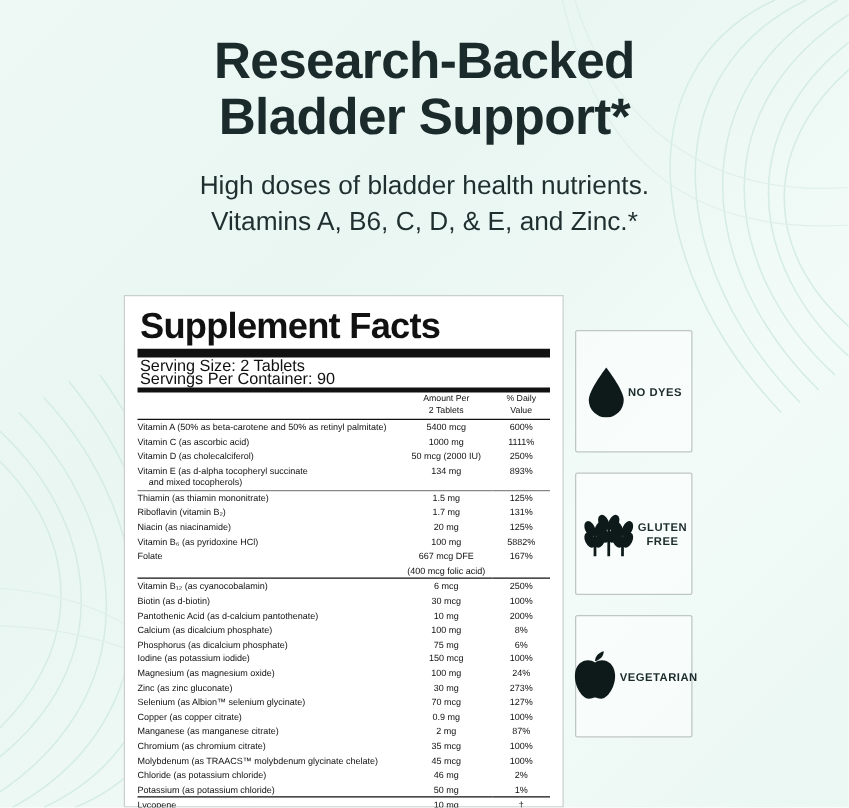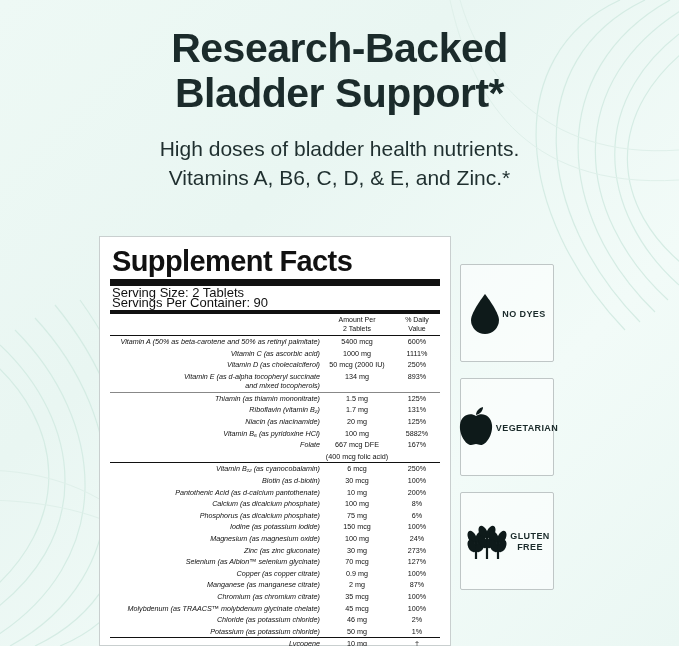--- a/index.html
+++ b/index.html
@@ -89,21 +89,21 @@
     width: 100%;
     border-collapse: collapse;
     font-size: 7.2px;
     line-height: 9.4px;
     color: #111;
   }
   table.facts td {
     padding: 1.1px 0;
     vertical-align: top;
   }
-  td.nm { text-align: right; padding-left: 2px; font-style: italic; }
+  td.nm { text-align: left; padding-left: 2px; }
   td.amt { width: 74px; text-align: center; white-space: nowrap; }
   td.dv { width: 46px; text-align: center; white-space: nowrap; }
   tr.sep td { border-top: 0.5px solid #888; }
   tr.blockstart td { border-top: 1px solid #111; }
   .sub { display: block; padding-left: 9px; }
 
   .badges {
     position: absolute;
     left: 460px;
     top: 264px;
@@ -338,30 +338,20 @@
       <div class="glyph">
         <svg width="34" height="42" viewBox="0 0 34 42">
           <path d="M17 2 C17 2 3 20 3 28 a14 14 0 0 0 28 0 C31 20 17 2 17 2 Z" fill="#0e1a1a"></path>
         </svg>
       </div>
       <div class="lbl">NO DYES</div>
     </div>
 
     <div class="badge">
       <div class="glyph">
-        <svg width="40" height="42" viewBox="0 0 40 42">
-          <path d="M20 9 C20 5 23 2 27 1 C27 5 24 8 20 9 Z" fill="#0e1a1a"></path>
-          <path d="M20 10 C14 6 5 9 4 19 C3 29 10 39 15 39 C17.5 39 18 38 20 38 C22 38 22.5 39 25 39 C30 39 37 29 36 19 C35 9 26 6 20 10 Z" fill="#0e1a1a"></path>
-        </svg>
-      </div>
-      <div class="lbl">VEGETARIAN</div>
-    </div>
-
-    <div class="badge">
-      <div class="glyph">
         <svg width="46" height="40" viewBox="0 0 46 40">
           <g fill="#0e1a1a">
             <path d="M12 38 L12 16 M23 38 L23 12 M34 38 L34 16" stroke="#0e1a1a" stroke-width="2.2" fill="none"></path>
             <ellipse cx="8" cy="16" rx="4" ry="6.5" transform="rotate(-25 8 16)"></ellipse>
             <ellipse cx="16" cy="16" rx="4" ry="6.5" transform="rotate(25 16 16)"></ellipse>
             <ellipse cx="8" cy="25" rx="4" ry="6.5" transform="rotate(-25 8 25)"></ellipse>
             <ellipse cx="16" cy="25" rx="4" ry="6.5" transform="rotate(25 16 25)"></ellipse>
             <ellipse cx="19" cy="11" rx="4" ry="6.5" transform="rotate(-25 19 11)"></ellipse>
             <ellipse cx="27" cy="11" rx="4" ry="6.5" transform="rotate(25 27 11)"></ellipse>
             <ellipse cx="19" cy="21" rx="4" ry="6.5" transform="rotate(-25 19 21)"></ellipse>
@@ -372,14 +362,24 @@
             <ellipse cx="38" cy="25" rx="4" ry="6.5" transform="rotate(25 38 25)"></ellipse>
           </g>
         </svg>
       </div>
       <div class="lbl">
         <span>GLUTEN</span><br>
         <span>FREE</span>
       </div>
     </div>
 
+    <div class="badge">
+      <div class="glyph">
+        <svg width="40" height="42" viewBox="0 0 40 42">
+          <path d="M20 9 C20 5 23 2 27 1 C27 5 24 8 20 9 Z" fill="#0e1a1a"></path>
+          <path d="M20 10 C14 6 5 9 4 19 C3 29 10 39 15 39 C17.5 39 18 38 20 38 C22 38 22.5 39 25 39 C30 39 37 29 36 19 C35 9 26 6 20 10 Z" fill="#0e1a1a"></path>
+        </svg>
+      </div>
+      <div class="lbl">VEGETARIAN</div>
+    </div>
+
   </div>
 </div>
 
 </body></html>

